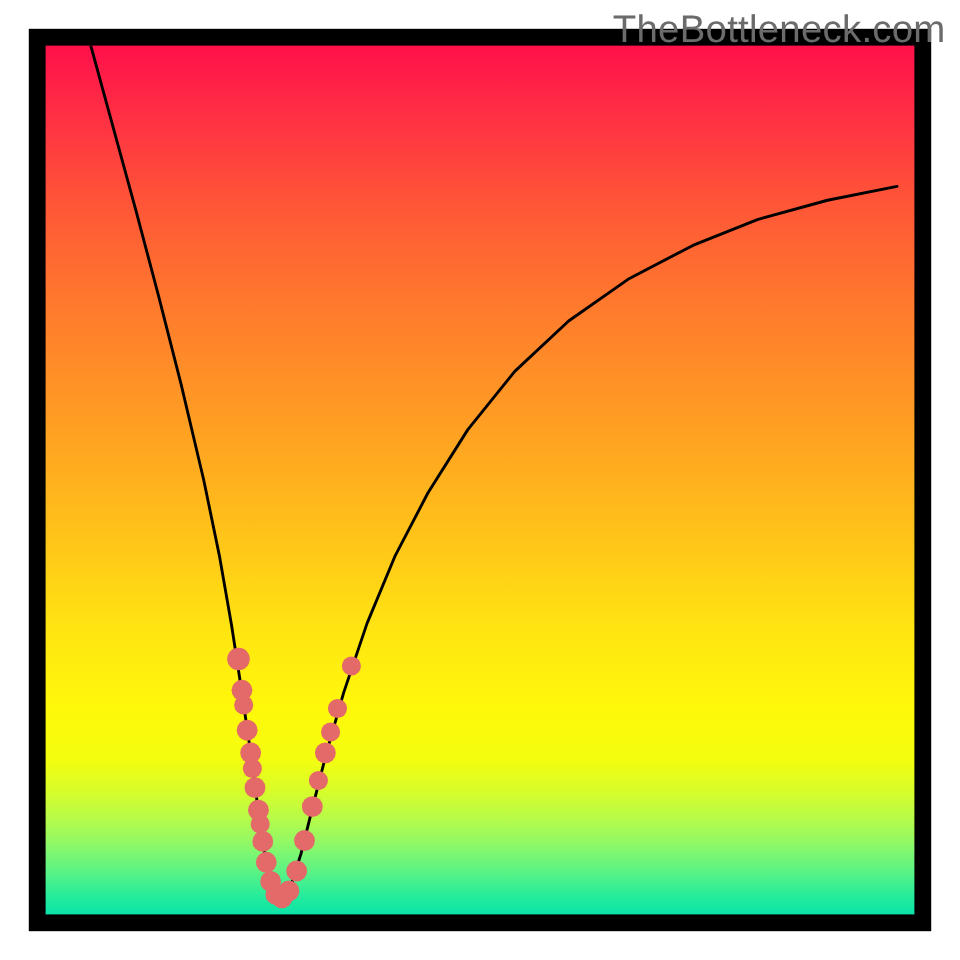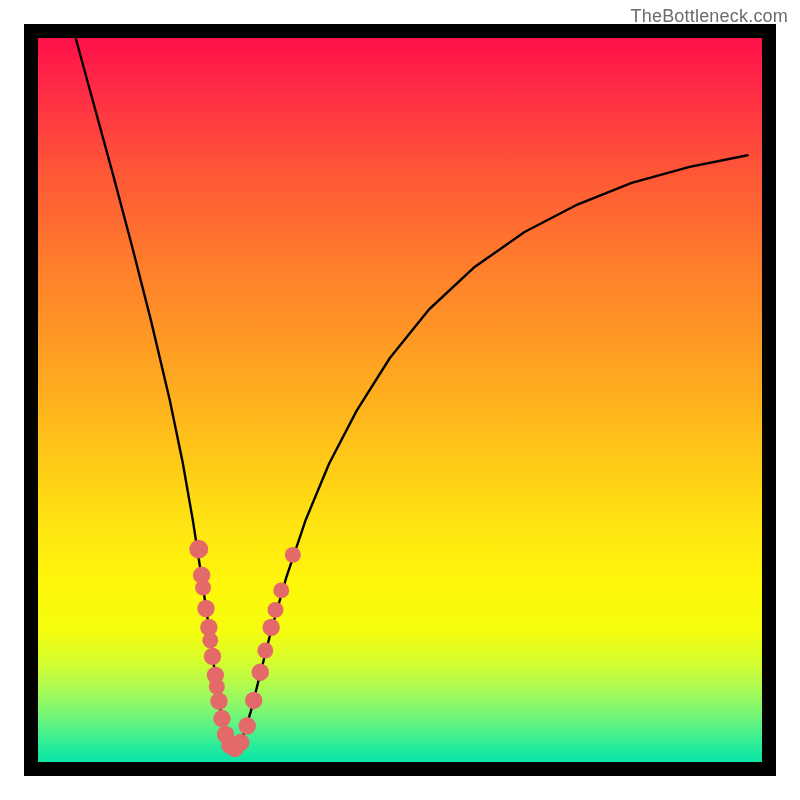--- a/index.html
+++ b/index.html
@@ -15,21 +15,21 @@
     position: relative;
     width: 800px;
     height: 800px;
     background: #fff;
   }
   .watermark {
     position: absolute;
     top: 6px;
     right: 12px;
     color: #6b6b6b;
-    font-size: 18px;
+    font-size: 32px;
     font-weight: 400;
     letter-spacing: 0.2px;
     z-index: 20;
     user-select: none;
   }
   .outer-border {
     position: absolute;
     top: 24px;
     left: 24px;
     right: 24px;

